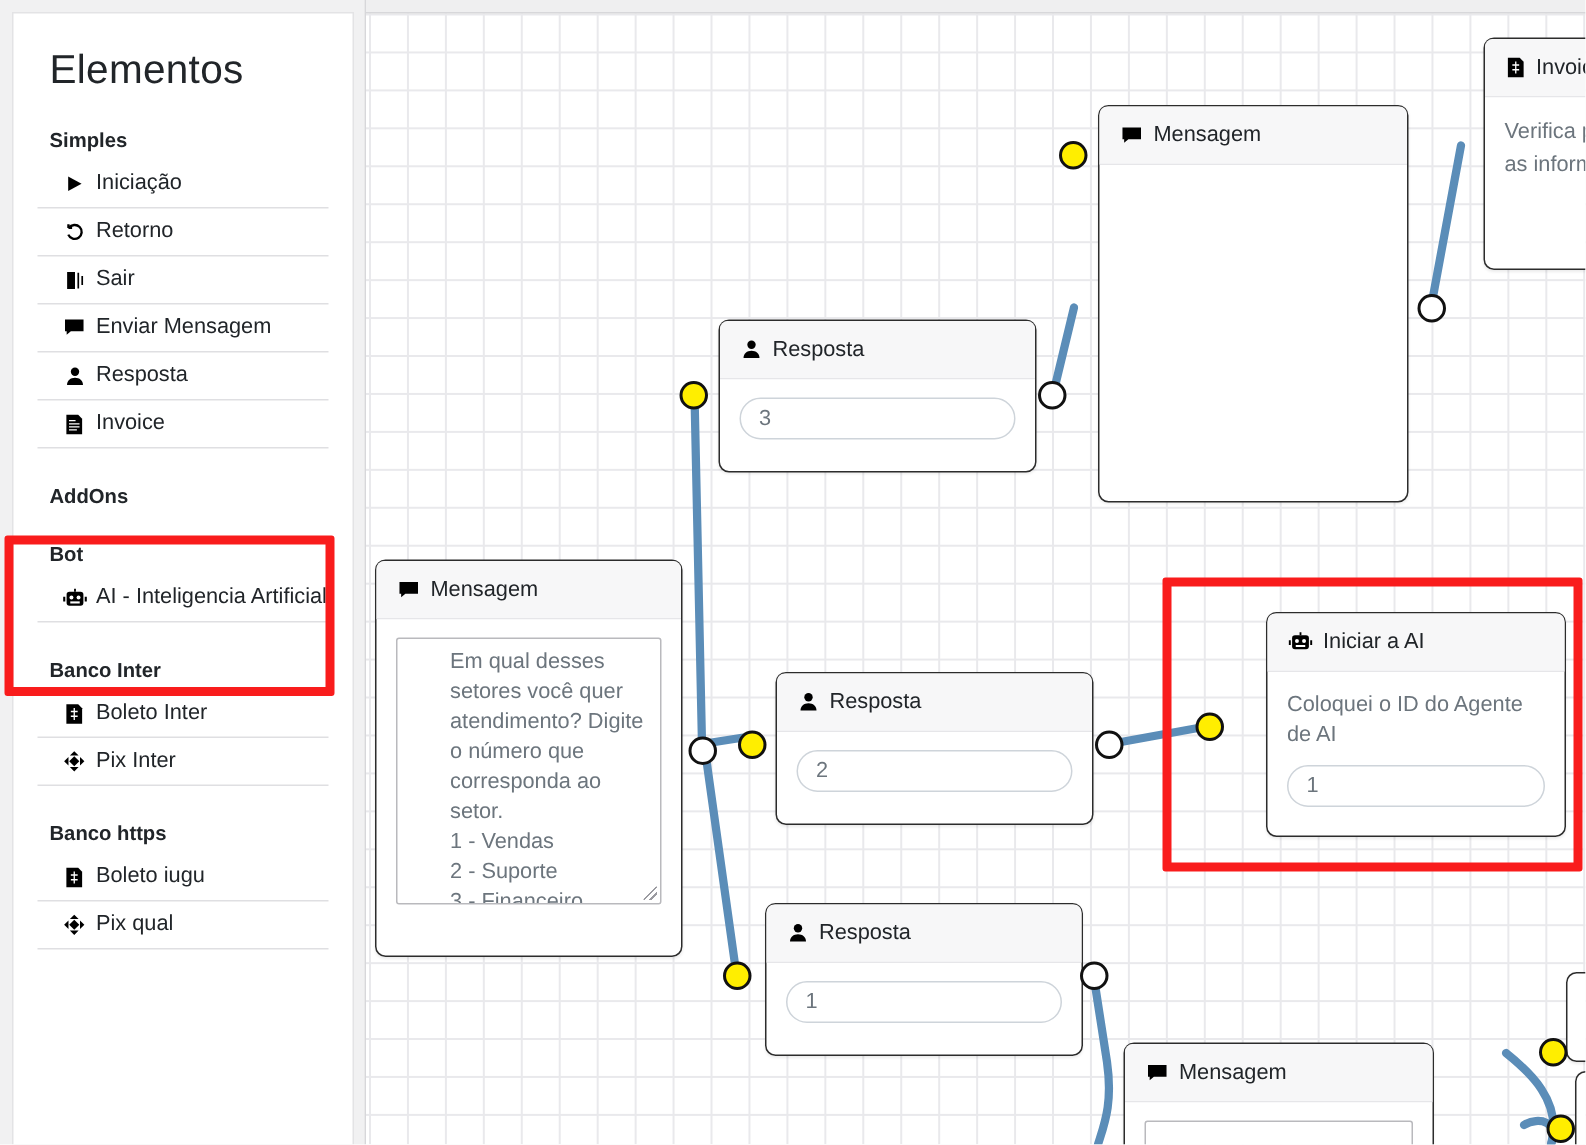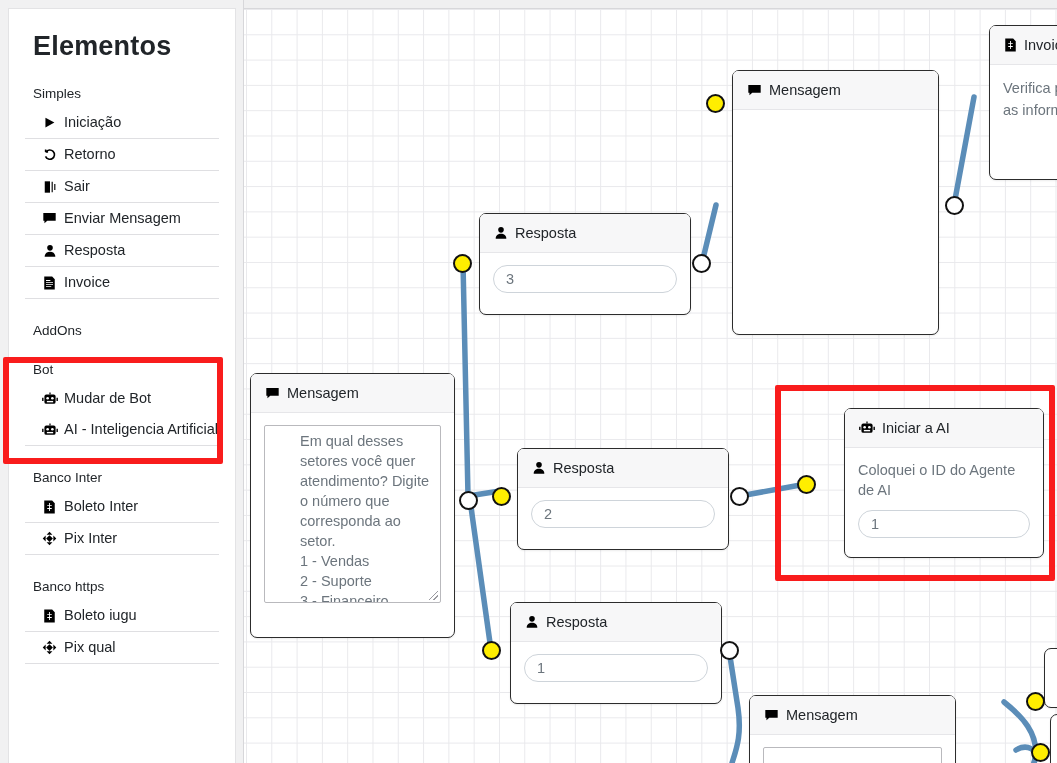--- a/index.html
+++ b/index.html
@@ -21,25 +21,25 @@
   }
   #sidebar-inner {
     position: absolute; left: 8px; top: 8px;
     width: 228px; height: 755px;
     background: #ffffff;
     border: 1px solid #e3e3e5;
     border-bottom: none;
     padding: 0 16px;
   }
   .panel-title {
-    font-size: 27px; color: #212529; font-weight: 700;
+    font-size: 27px; color: #212529; font-weight: 400;
     margin: 22px 0 0 8px; letter-spacing: .2px;
   }
   .group-label {
-    font-size: 13.5px; color: #212529; font-weight: 400;
+    font-size: 13.5px; color: #212529; font-weight: 700;
     margin: 24px 0 6px 8px;
   }
   .group-label.tight { margin-top: 24px; }
   .el-item {
     display: flex; align-items: center;
     gap: 6px;
     padding: 8px 0 8px 16px;
     font-size: 14.5px; color: #212529;
     border-bottom: 1px solid #dfdfe2;
     cursor: pointer;
@@ -216,43 +216,31 @@
               <path fill="#fff" d="M3 4.6h5v1H3zM3 7h8v1H3zM3 9.3h8v1H3zM3 11.6h6v1H3z"></path>
             </svg>
           </span>
         <span>Invoice</span>
       </div>
 
       <div class="group-label">AddOns</div>
 
       <div class="group-label tight">Bot</div>
 
-      <div class="el-item nobord">
+
+      <div class="el-item">
         <span class="ic">
             <svg width="16" height="14" viewBox="0 0 18 16">
               <path fill="currentColor" d="M0 6.6h1.6v3.6H0zM16.4 6.6H18v3.6h-1.6zM8.3 .6h1.4v2.2H8.3z"></path>
               <rect x="2.6" y="2.9" width="12.8" height="10.6" rx="2.2" fill="currentColor"></rect>
               <circle cx="6.3" cy="7.2" r="1.5" fill="#fff"></circle>
               <circle cx="11.7" cy="7.2" r="1.5" fill="#fff"></circle>
               <path fill="#fff" d="M5.4 10.2h7.2v1.6H5.4z"></path>
             </svg>
           </span>
-        <span>Mudar de Bot</span>
-      </div>
-
-      <div class="el-item">
-        <span class="ic">
-            <svg width="16" height="14" viewBox="0 0 18 16">
-              <path fill="currentColor" d="M0 6.6h1.6v3.6H0zM16.4 6.6H18v3.6h-1.6zM8.3 .6h1.4v2.2H8.3z"></path>
-              <rect x="2.6" y="2.9" width="12.8" height="10.6" rx="2.2" fill="currentColor"></rect>
-              <circle cx="6.3" cy="7.2" r="1.5" fill="#fff"></circle>
-              <circle cx="11.7" cy="7.2" r="1.5" fill="#fff"></circle>
-              <path fill="#fff" d="M5.4 10.2h7.2v1.6H5.4z"></path>
-            </svg>
-          </span>
         <span>AI - Inteligencia Artificial</span>
       </div>
 
       <div class="group-label">Banco Inter</div>
 
       <div class="el-item">
         <span class="ic">
             <svg width="13" height="14" viewBox="0 0 14 16">
               <path fill="currentColor" d="M1 .6h9l3 3v11.8H1z"></path>
               <path fill="#fff" d="M6.5 3.5h1v9h-1z"></path>

